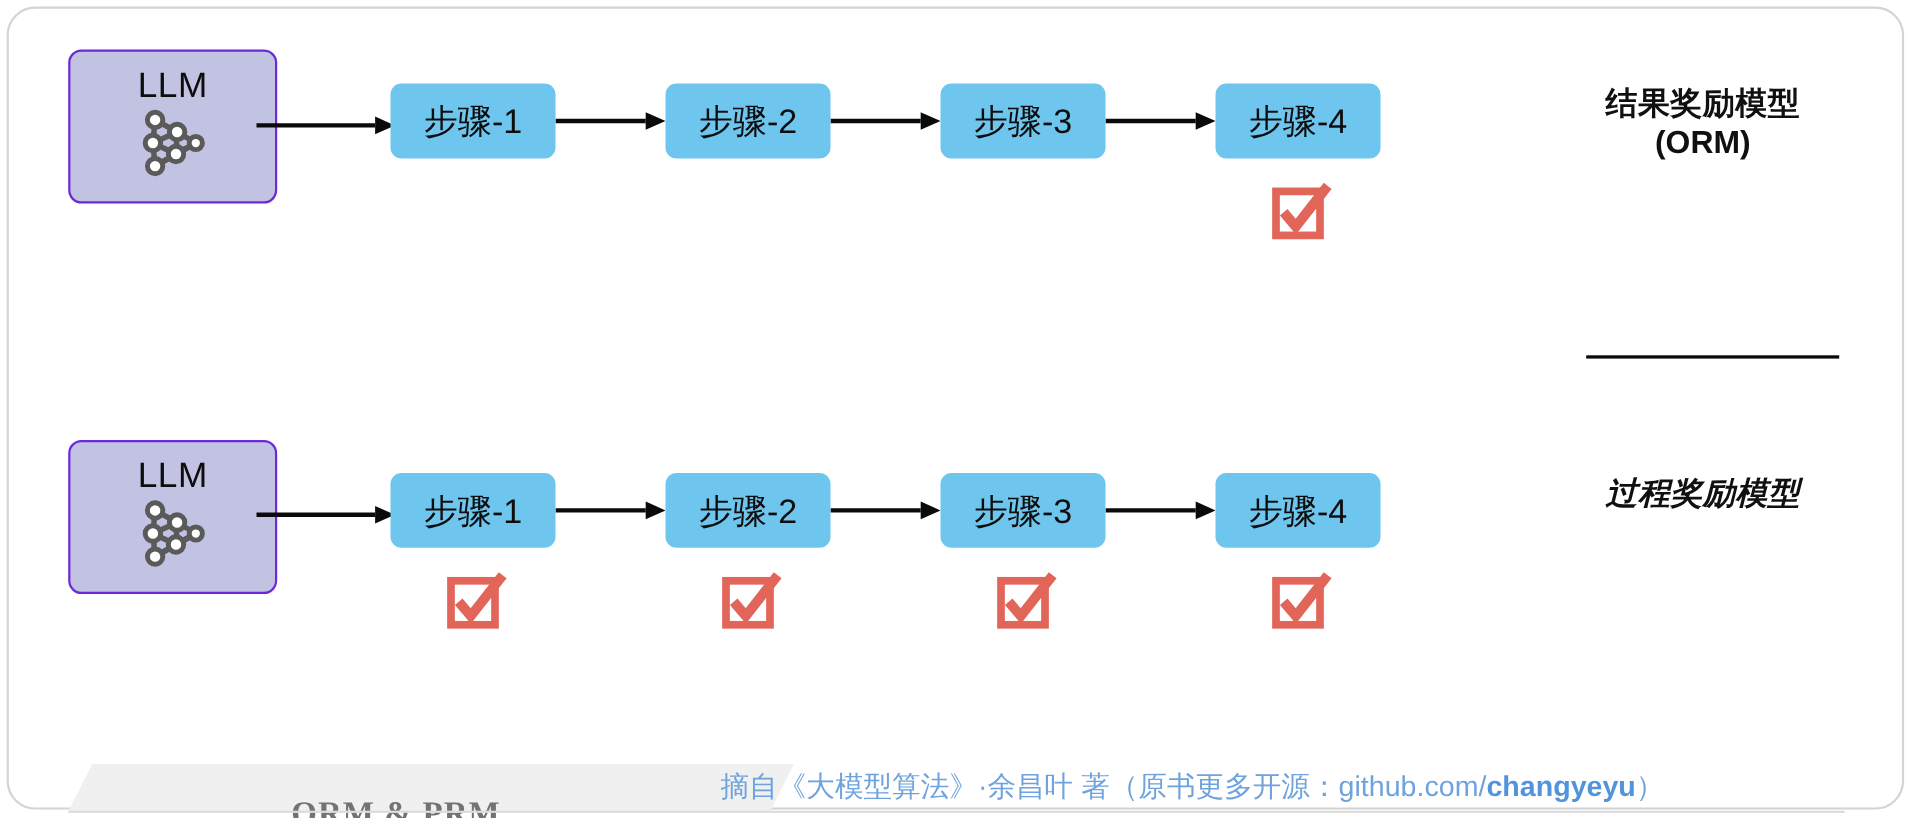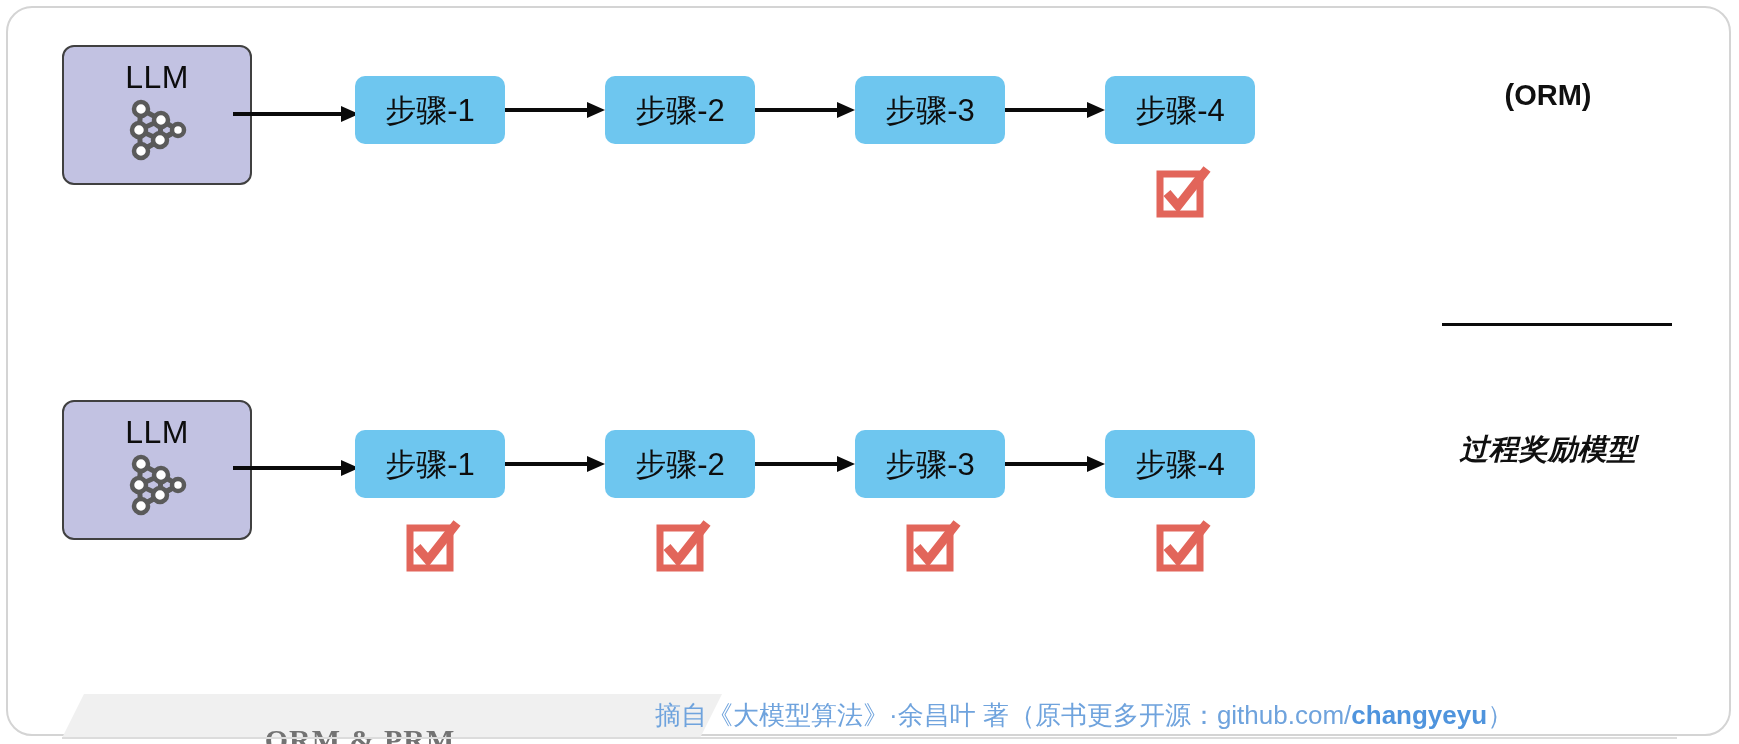--- a/index.html
+++ b/index.html
@@ -28,21 +28,21 @@
     box-sizing: border-box;
     pointer-events: none;
   }
 
   
   .llm-box {
     position: absolute;
     width: 190px;
     height: 140px;
     background: #c2c2e2;
-    border: 2px solid #404040;
+    border: 2px solid #6d28d9;
     border-radius: 12px;
     box-sizing: border-box;
     display: flex;
     flex-direction: column;
     align-items: center;
   }
   .llm-label {
     font-size: 32px;
     color: #0d0d0d;
     line-height: 1;
@@ -238,20 +238,21 @@
   </div>
 
   <div class="check" style="left:1155px; top:165px;">
     <svg width="56" height="56" viewBox="0 0 56 56">
       <rect x="5" y="9" width="40" height="40" fill="none" stroke="#e2655a" stroke-width="7"></rect>
       <polyline points="12,28 23,41 52,4" fill="none" stroke="#e2655a" stroke-width="9" stroke-linecap="butt" stroke-linejoin="miter"></polyline>
     </svg>
   </div>
 
   <div class="side-label" style="left:1398px; top:78px;">
+    <span class="cn">结果奖励模型</span>
     <span class="en">(ORM)</span>
   </div>
 
   <div class="divider" style="left:1442px; top:323px; width:230px;"></div>
 
   <div class="llm-box" style="left:62px; top:400px;">
     <span class="llm-label">LLM</span>
     <span class="llm-icon">
       <svg width="64" height="62" viewBox="0 0 64 62">
         <g stroke="#5a5a5a" stroke-width="5" fill="none">

